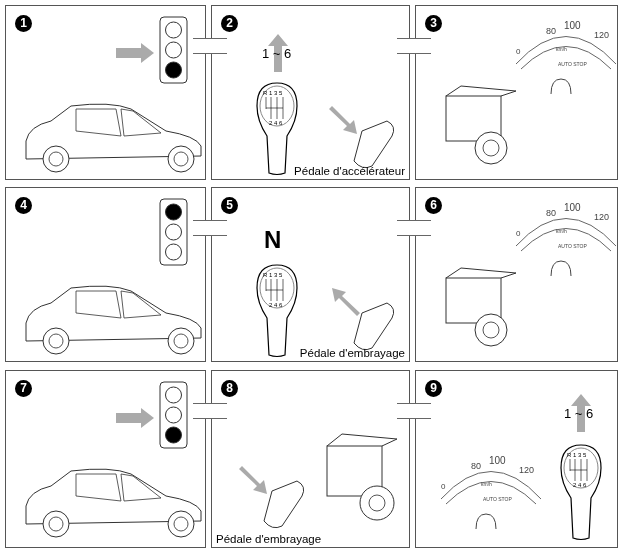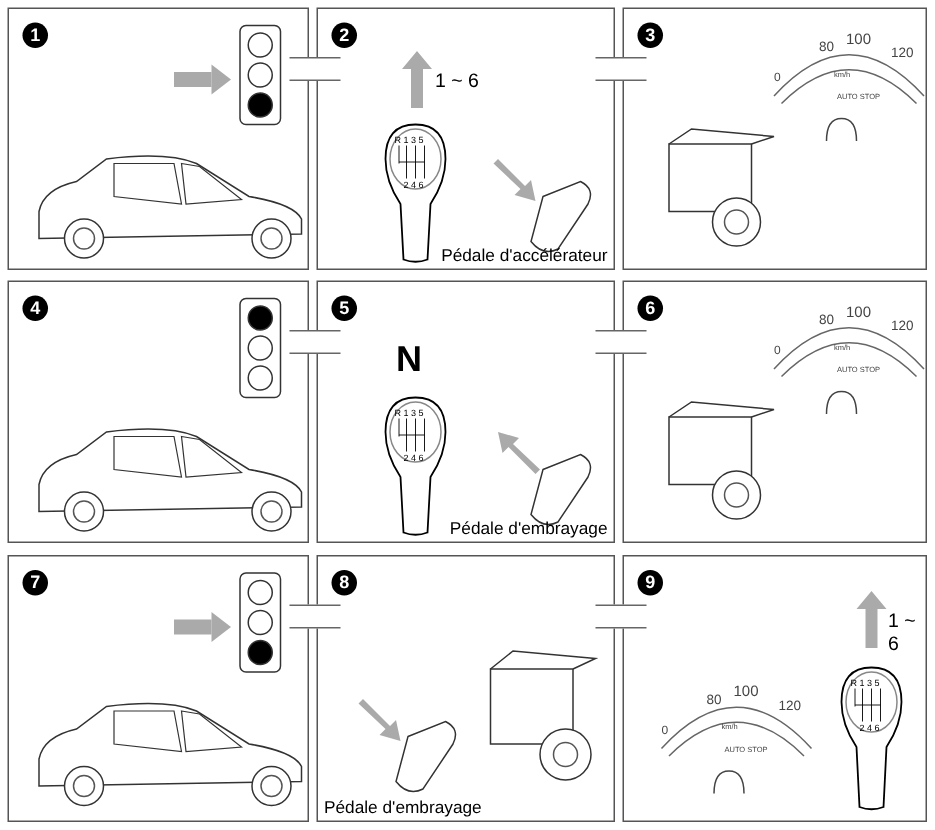--- a/index.html
+++ b/index.html
@@ -2,21 +2,21 @@
 <html><head>
 <meta charset="utf-8">
 <style>
   html,body{margin:0;padding:0;background:#fff;}
   body{width:623px;height:553px;position:relative;overflow:hidden;font-family:"Liberation Sans",sans-serif;}
   .panel{position:absolute;border:1px solid #555;background:#fff;box-sizing:border-box;overflow:hidden;}
   .num{position:absolute;left:9px;top:9px;width:17px;height:17px;border-radius:50%;background:#000;color:#fff;font-size:12px;line-height:17px;text-align:center;font-weight:bold;}
   .conn{position:absolute;background:#fff;height:14px;width:34px;border-top:1px solid #666;border-bottom:1px solid #666;}
   .caption{position:absolute;font-size:11.5px;color:#000;white-space:nowrap;}
   .bigN{position:absolute;font-size:24px;font-weight:bold;color:#000;}
-  .gear-label{position:absolute;font-size:13px;color:#000;margin-left:28px;}
+  .gear-label{position:absolute;font-size:13px;color:#000;}
   svg{position:absolute;overflow:visible;}
 </style>
 </head>
 <body>
 
 <div class="panel" style="left:5px;top:5px;width:201px;height:175px;">
   <div class="num">1</div>
   <svg style="left:110px;top:37px;" width="40" height="20">
       <rect x="0" y="5" width="25" height="10" fill="#aaa"></rect>
       <polygon points="25,0 38,10 25,20" fill="#aaa"></polygon>

